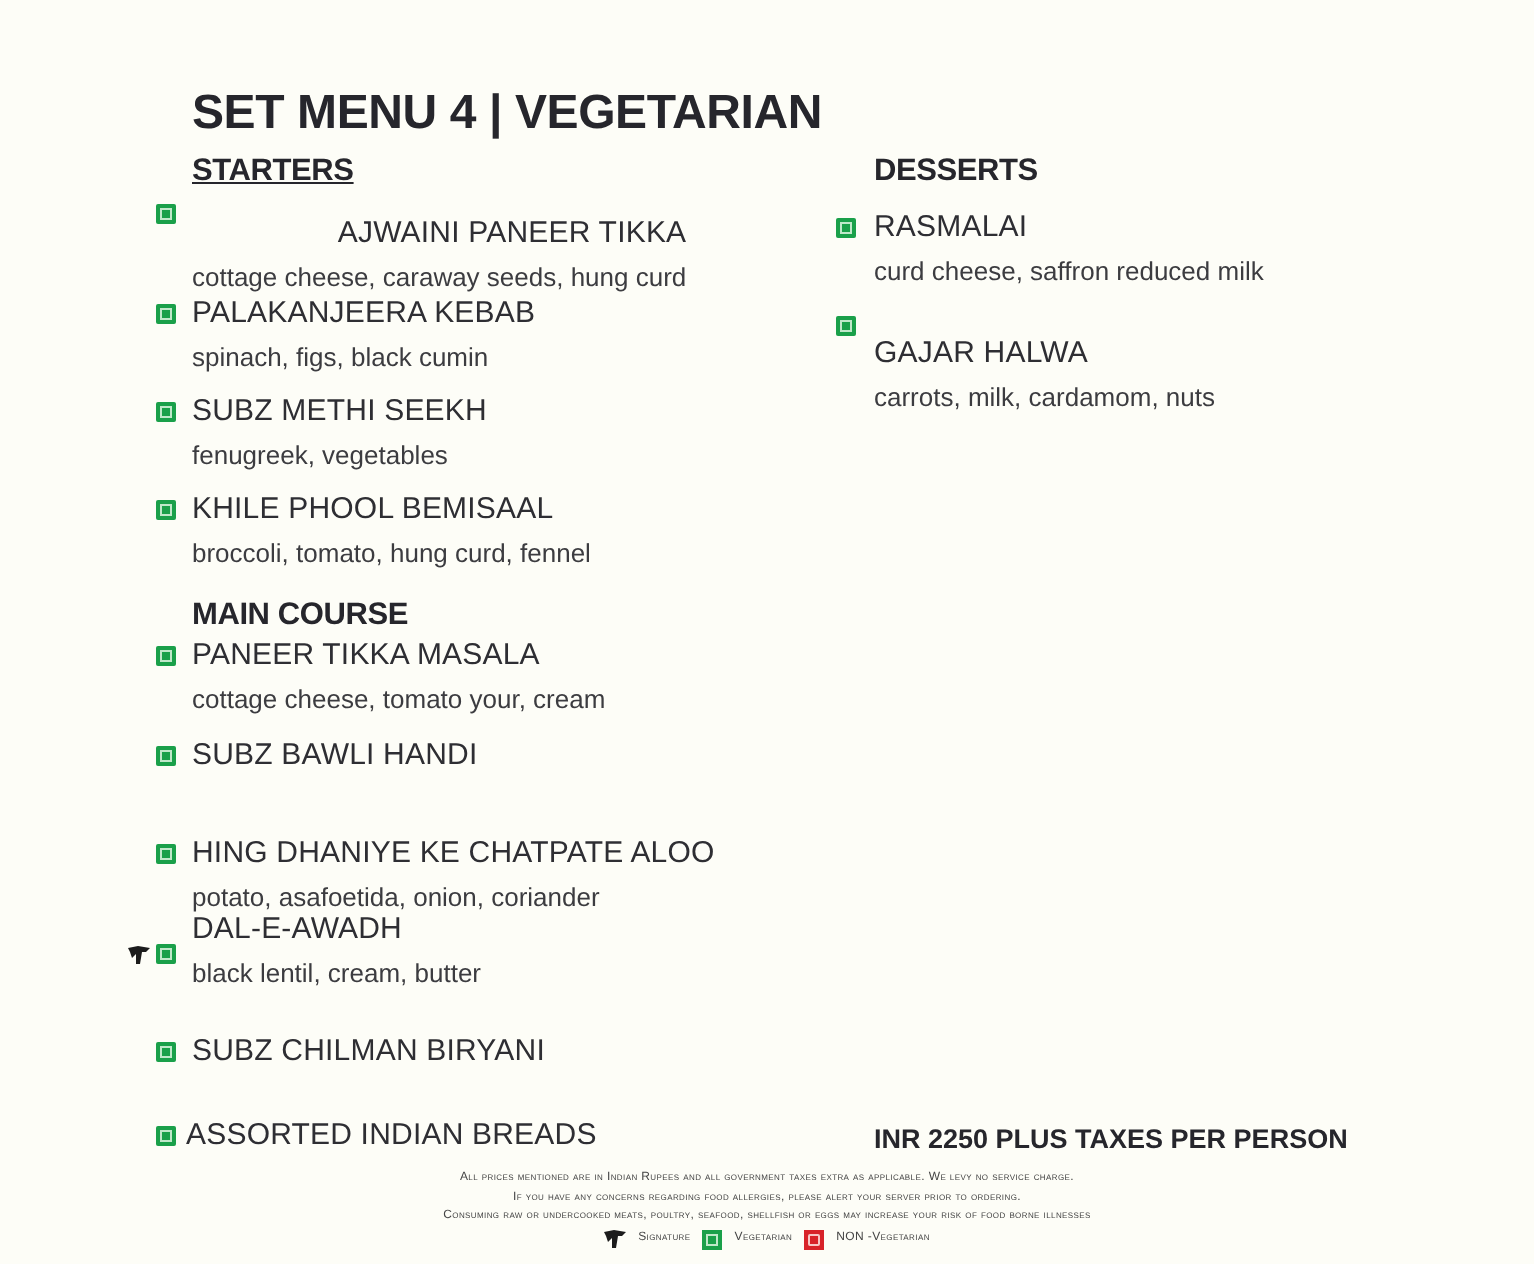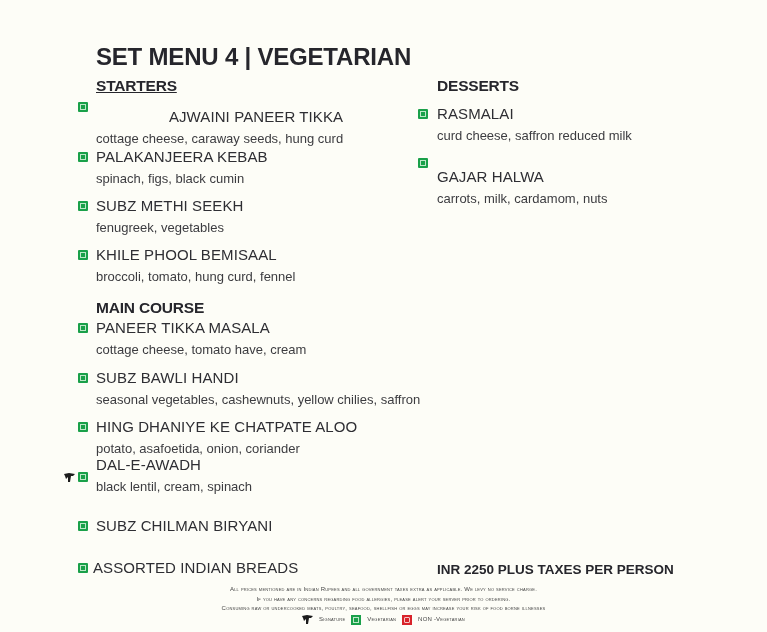--- a/index.html
+++ b/index.html
@@ -59,42 +59,41 @@
 <div class="item" style="left:96px;top:246px;">
   <div class="name">KHILE PHOOL BEMISAAL</div>
   <div class="desc">broccoli, tomato, hung curd, fennel</div>
 </div>
 
 <div class="section" style="left:96px;top:299px;">MAIN COURSE</div>
 
 <span class="veg" style="left:78px;top:323px;"></span>
 <div class="item" style="left:96px;top:319px;">
   <div class="name">PANEER TIKKA MASALA</div>
-  <div class="desc">cottage cheese, tomato have, cream</div>
+  <div class="desc">cottage cheese, tomato your, cream</div>
 </div>
 
 <span class="veg" style="left:78px;top:373px;"></span>
 <div class="item" style="left:96px;top:369px;">
   <div class="name">SUBZ BAWLI HANDI</div>
-  <div class="desc">seasonal vegetables, cashewnuts, yellow chilies, saffron</div>
 </div>
 
 <span class="veg" style="left:78px;top:422px;"></span>
 <div class="item" style="left:96px;top:418px;">
   <div class="name">HING DHANIYE KE CHATPATE ALOO</div>
   <div class="desc">potato, asafoetida, onion, coriander</div>
 </div>
 
 <svg class="sig" style="left:64px;top:473px;" viewBox="0 0 11 9">
   <path d="M0 1 L5 0 L11 1 L9 3 L7 3 L6 9 L4 9 L4 4 L2 6 L1 3 Z" fill="#1c1c1c"></path>
 </svg>
 <span class="veg" style="left:78px;top:472px;"></span>
 <div class="item" style="left:96px;top:456px;">
   <div class="name">DAL-E-AWADH</div>
-  <div class="desc">black lentil, cream, spinach</div>
+  <div class="desc">black lentil, cream, butter</div>
 </div>
 
 <span class="veg" style="left:78px;top:521px;"></span>
 <div class="item" style="left:96px;top:517px;">
   <div class="name">SUBZ CHILMAN BIRYANI</div>
 </div>
 
 <span class="veg" style="left:78px;top:563px;"></span>
 <div class="item" style="left:93px;top:559px;">
   <div class="name">ASSORTED INDIAN BREADS</div>

